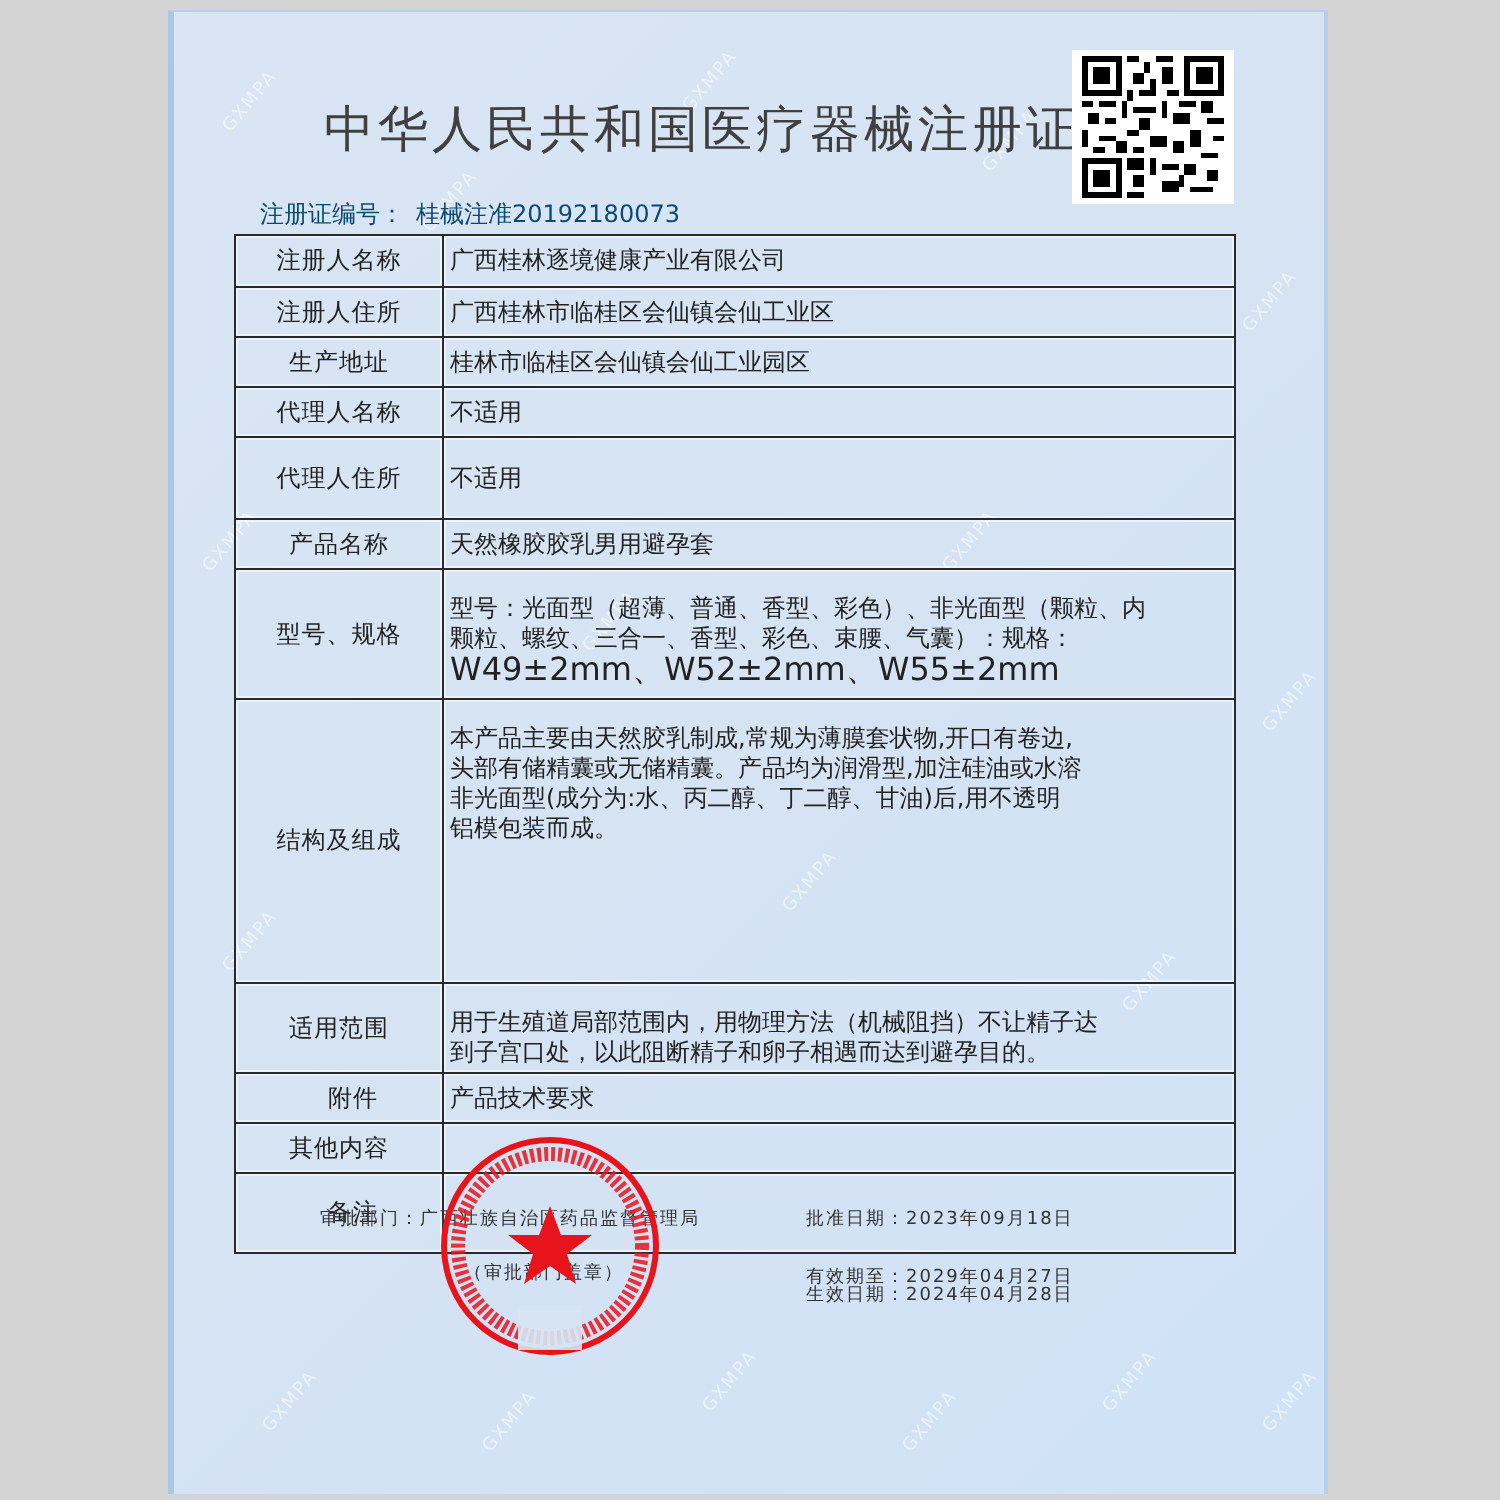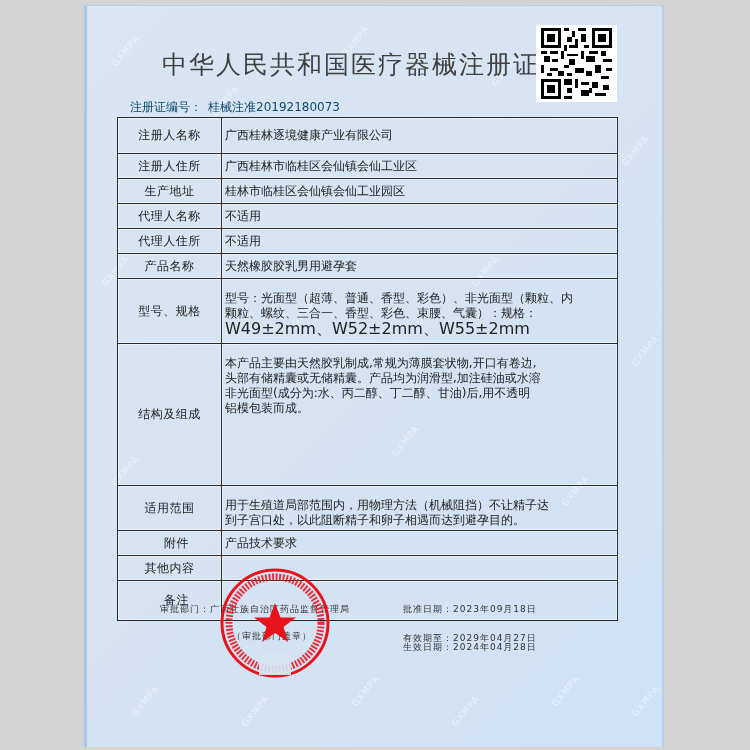--- a/index.html
+++ b/index.html
@@ -140,37 +140,37 @@
     </g>
   </svg>
 </div>
 
 <div class="regno">
   <span>注册证编号：</span><span class="val">桂械注准20192180073</span>
 </div>
 
 <table class="main">
   <tbody>
-      <tr style="height:36px">
+      <tr style="height:26px">
     <td class="label">注册人名称</td>
     <td class="value">广西桂林逐境健康产业有限公司</td>
   </tr>
   <tr style="height:25px">
     <td class="label">注册人住所</td>
     <td class="value">广西桂林市临桂区会仙镇会仙工业区</td>
   </tr>
   <tr style="height:25px">
     <td class="label">生产地址</td>
     <td class="value">桂林市临桂区会仙镇会仙工业园区</td>
   </tr>
   <tr style="height:25px">
     <td class="label">代理人名称</td>
     <td class="value">不适用</td>
   </tr>
-  <tr style="height:25px">
+  <tr style="height:41px">
     <td class="label">代理人住所</td>
     <td class="value">不适用</td>
   </tr>
   <tr style="height:25px">
     <td class="label">产品名称</td>
     <td class="value">天然橡胶胶乳男用避孕套</td>
   </tr>
   <tr style="height:65px">
     <td class="label">型号、规格</td>
     <td class="value top">

